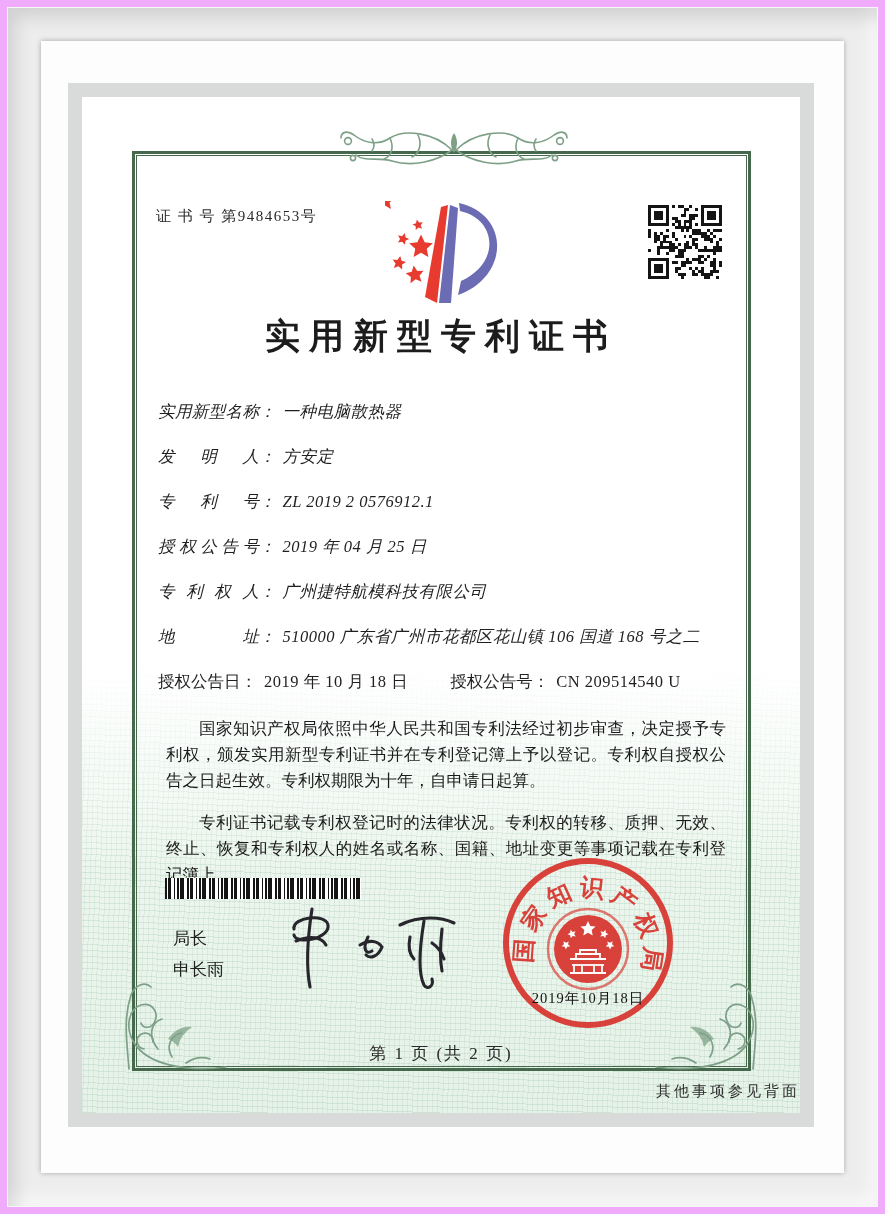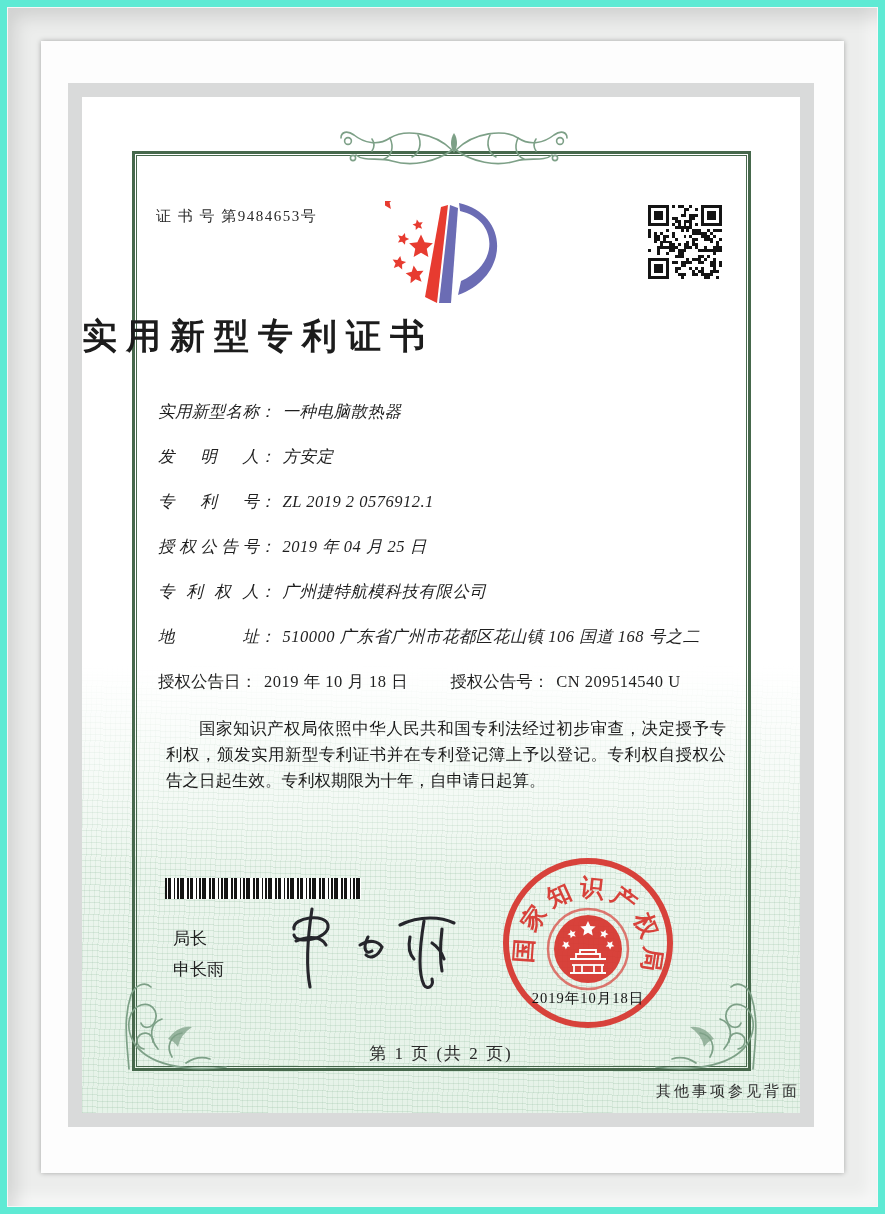--- a/index.html
+++ b/index.html
@@ -1,20 +1,20 @@
 <!DOCTYPE html>
 <html><head>
 <meta charset="utf-8">
 <style>
   html,body{margin:0;padding:0;}
   body{width:885px;height:1214px;position:relative;overflow:hidden;
        font-family:"Liberation Serif","DejaVu Serif",serif;background:#b4b5b5;}
 
   
-  .photo{position:absolute;inset:0;background:#5eead4;}
+  .photo{position:absolute;inset:0;background:#f0abfc;}
   .frame-face{position:absolute;inset:7px;background:#ecedec;
     box-shadow:inset 0 0 0 1px #f7f7f7,
                inset 8px 10px 18px rgba(0,0,0,.12),
                inset -8px -10px 16px rgba(255,255,255,.65);}
   .mat{position:absolute;inset:41px;background:#fdfdfd;
     box-shadow:0 0 5px rgba(0,0,0,.30);}
   .paper{position:absolute;left:82px;top:97px;width:718px;height:1016px;
     background:#ffffff;box-shadow:0 0 0 14px #d9dada;}
 
   
@@ -34,21 +34,21 @@
   .orn{position:absolute;z-index:2;}
   .orn svg{display:block;}
 
   
   .cert-no{position:absolute;left:74px;top:110px;z-index:3;font-size:15px;
     letter-spacing:1.5px;color:#2a2a2a;}
   .logo{position:absolute;left:303px;top:104px;z-index:3;}
   .qr{position:absolute;left:566px;top:108px;width:74px;height:74px;z-index:3;background:#fff;}
   .qr svg{width:100%;height:100%;}
 
-  .title{position:absolute;left:0;right:0;top:216px;z-index:3;
+  .title{position:absolute;left:0;right:0;top:216px;z-index:3;text-align:center;
     font-size:35px;font-weight:600;letter-spacing:9px;color:#1c1c1c;font-family:Liberation Serif, serif;}
 
   .fields{position:absolute;left:76px;top:304px;z-index:3;color:#1f1f1f;}
   .field-row{height:20px;margin-bottom:25px;font-size:16.5px;white-space:nowrap;font-style:italic;}
   .f-label{display:inline-block;width:101px;text-align:justify;text-align-last:justify;
     vertical-align:top;}
   .f-colon{display:inline-block;}
   .f-value{display:inline-block;margin-left:7px;letter-spacing:.5px;}
 
   .grant-row{position:absolute;left:76px;top:574px;z-index:3;font-size:16.5px;
@@ -182,20 +182,21 @@
       </div>
     </div>
 
     <div class="grant-row">
       <span>授权公告日</span><span>：</span><span class="f-value">2019 年 10 月 18 日</span>
       <span class="grant-pair2">授权公告号</span><span>：</span><span class="f-value">CN 209514540 U</span>
     </div>
 
     <div class="paras">
       <p>国家知识产权局依照中华人民共和国专利法经过初步审查，决定授予专利权，颁发实用新型专利证书并在专利登记簿上予以登记。专利权自授权公告之日起生效。专利权期限为十年，自申请日起算。</p>
+      <p>专利证书记载专利权登记时的法律状况。专利权的转移、质押、无效、终止、恢复和专利权人的姓名或名称、国籍、地址变更等事项记载在专利登记簿上。</p>
     </div>
 
     <div class="barcode"></div>
 
     <div class="signer">
       <div>局长</div>
       <div>申长雨</div>
     </div>
 
     <div class="signature">

